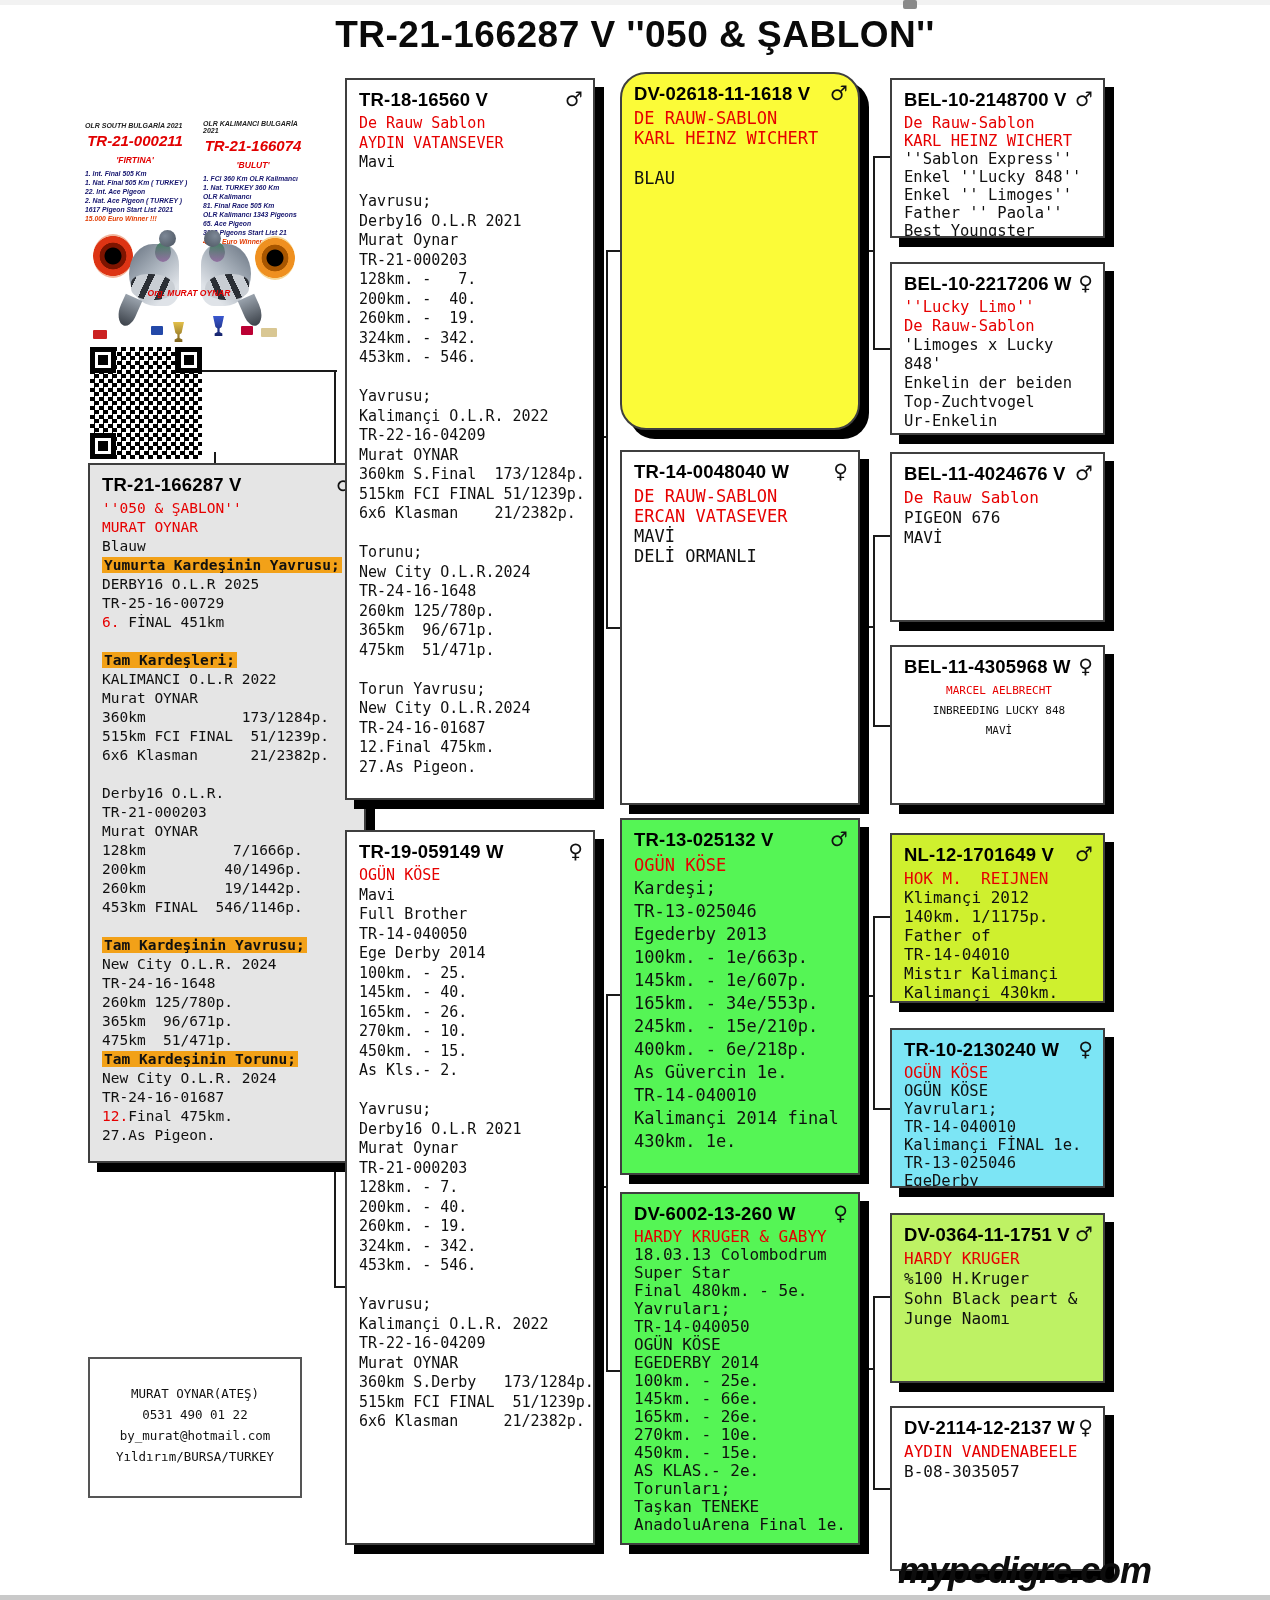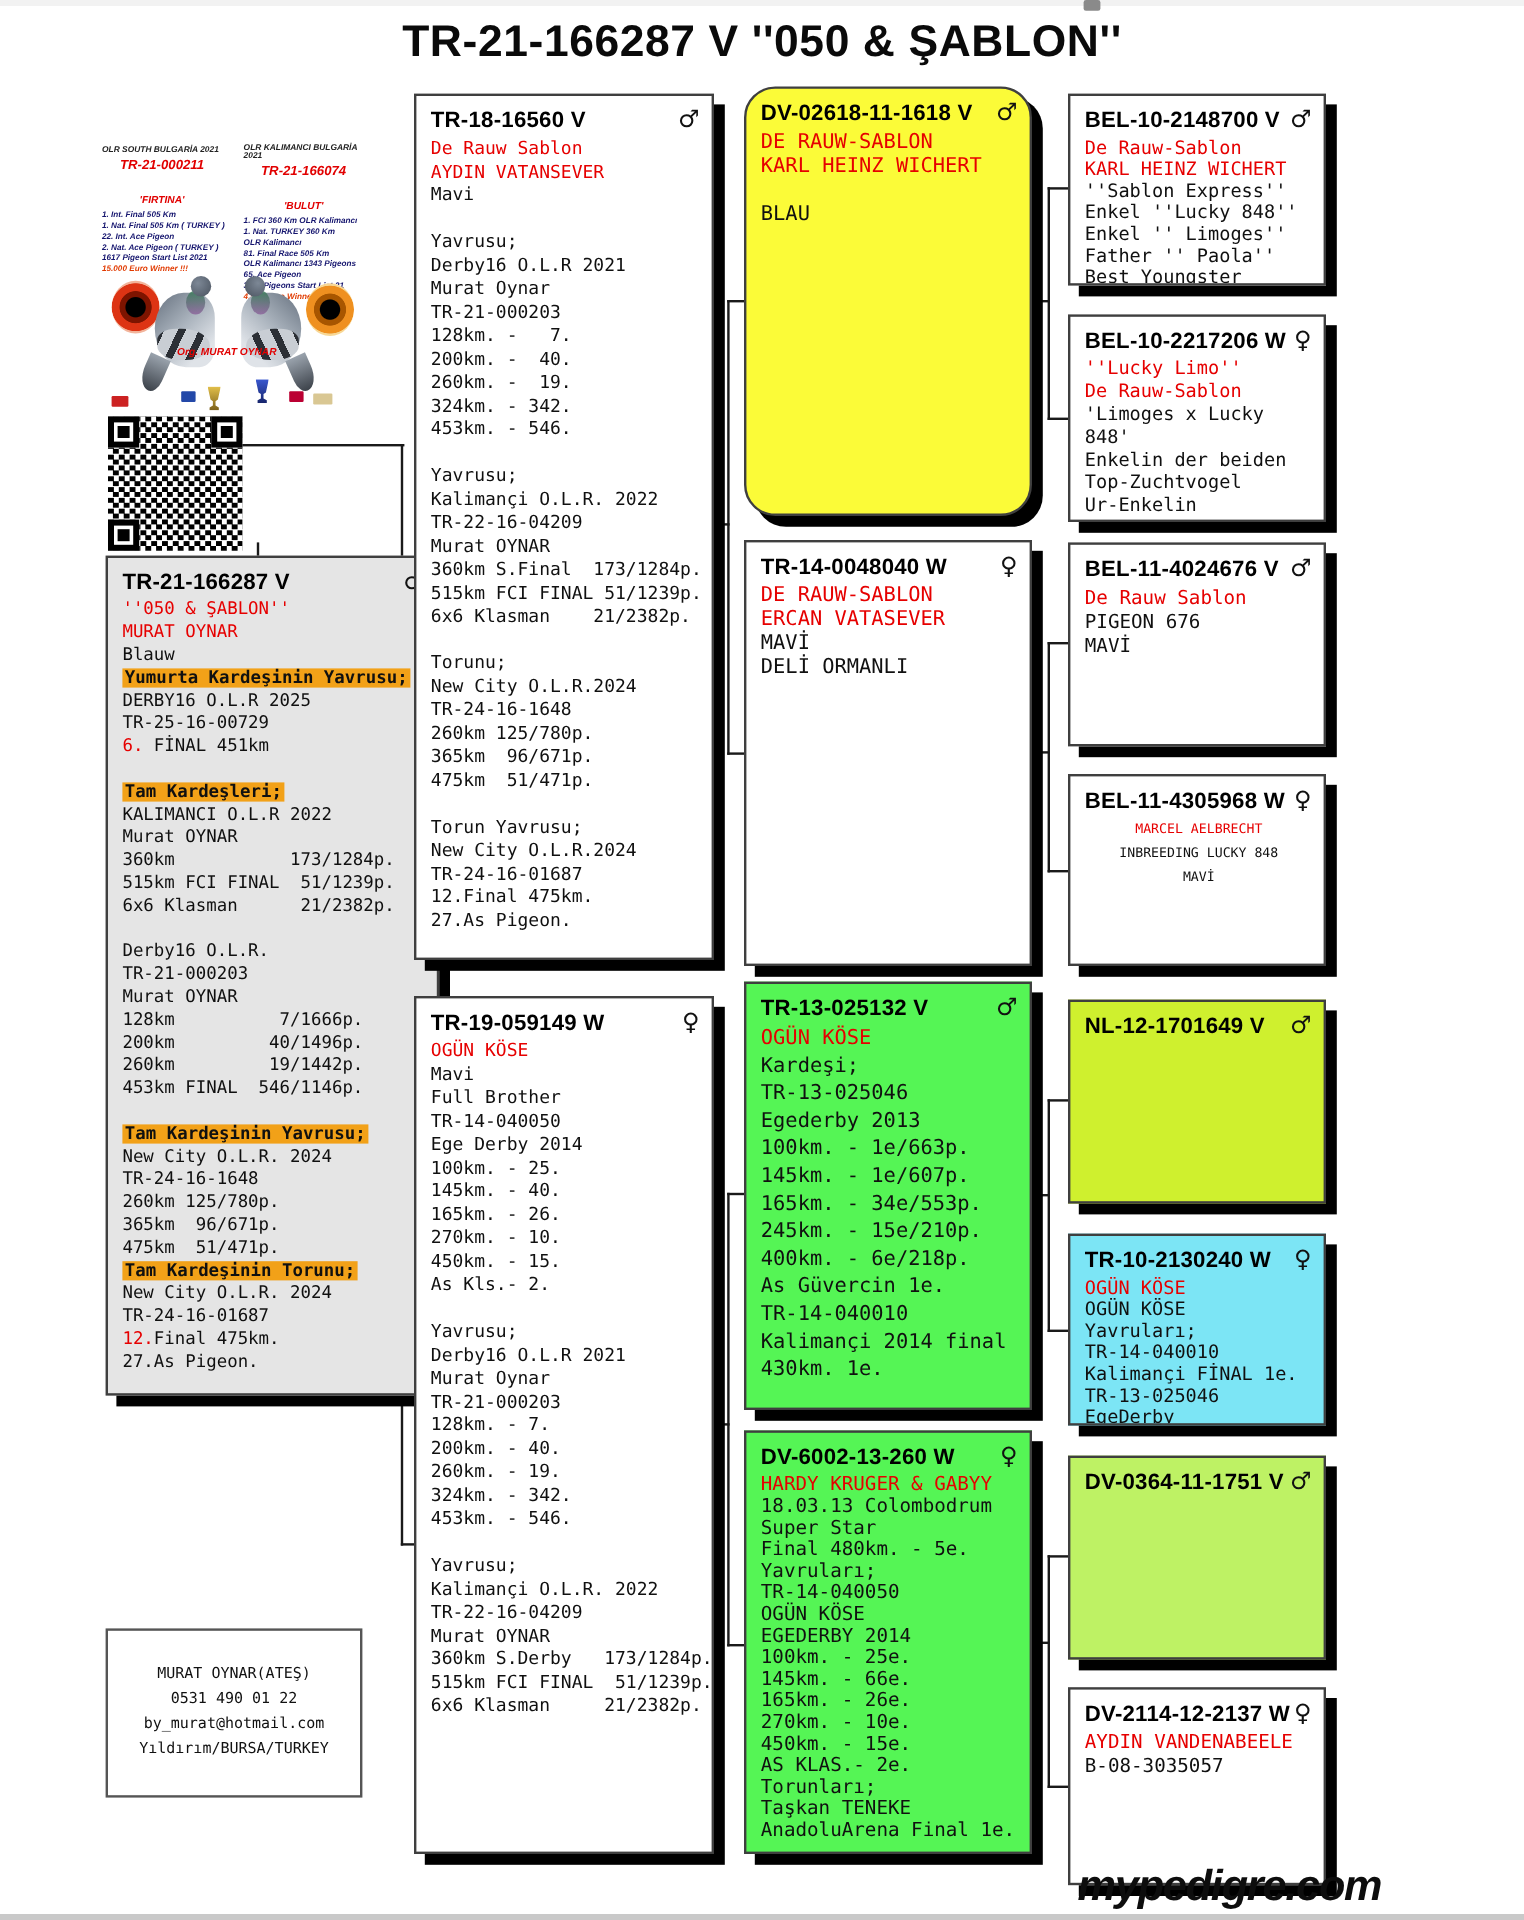--- a/index.html
+++ b/index.html
@@ -21,21 +21,21 @@
   .sex{position:absolute;top:7px;right:10px;font-size:20px;color:#111;
        font-family:"DejaVu Sans",sans-serif;}
   .pb-body{margin-top:3px;}
   .line{white-space:pre;color:#101010;}
   .red{color:#e60000;}
   .hl{background:#F2A118;padding:0 2px;font-weight:bold;}
 
   .card{position:absolute;font-family:"Liberation Sans",sans-serif;font-style:italic;
         font-weight:bold;color:#15156e;}
   .c-hdr{font-size:7px;color:#222;margin-bottom:3px;}
-  .c-ring{font-size:11px;color:#e10000;margin-bottom:17px;text-align:center;}
+  .c-ring{font-size:15px;color:#e10000;margin-bottom:6px;text-align:center;}
   .c-name{font-size:8.5px;color:#e10000;margin-bottom:4px;text-align:center;}
   .c-lines div{font-size:6.8px;line-height:9px;white-space:pre;}
   .c-lines div:last-child{color:#e13a00;}
 
   .collage{position:absolute;left:75px;top:112px;width:228px;height:232px;background:#fff;}
   .eye{position:absolute;width:40px;height:44px;border-radius:50%;}
   .eye-left{left:18px;top:122px;background:radial-gradient(circle,#000 0 27%,#7d1400 30% 44%,#dd3414 46% 66%,#f2b49b 68% 78%,#fff 80%);}
   .eye-right{left:180px;top:124px;background:radial-gradient(circle,#000 0 27%,#a85600 30% 44%,#ef9020 46% 66%,#f7d795 68% 78%,#fff 80%);}
   .pigeon{position:absolute;width:64px;height:92px;}
   .pg-body{position:absolute;left:6px;top:14px;width:50px;height:62px;
@@ -343,31 +343,44 @@
     <div class="pbox" style="left: 890px; top: 452px; width: 215px; height: 170px; background: rgb(255, 255, 255);"><span class="ring">BEL-11-4024676 V</span><span class="sex">♂</span><div class="pb-body" style="font-size: 16px; line-height: 20px;">
         <div class="line"><span class="red">De Rauw Sablon</span></div>
         <div class="line">PIGEON 676</div>
         <div class="line">MAVİ</div>
       </div></div>
     <div class="pbox" style="left: 890px; top: 645px; width: 215px; height: 160px; background: rgb(255, 255, 255);"><span class="ring">BEL-11-4305968 W</span><span class="sex">♀</span><div class="pb-body" style="font-size: 11px; line-height: 20px; text-align: center;">
         <div class="line"><span class="red">MARCEL AELBRECHT</span></div>
         <div class="line">INBREEDING LUCKY 848</div>
         <div class="line">MAVİ</div>
       </div></div>
-    <div class="pbox" style="left: 890px; top: 833px; width: 215px; height: 170px; background: rgb(207, 240, 46);"><span class="ring">NL-12-1701649 V</span><span class="sex">♂</span></div>
+    <div class="pbox" style="left: 890px; top: 833px; width: 215px; height: 170px; background: rgb(207, 240, 46);"><span class="ring">NL-12-1701649 V</span><span class="sex">♂</span><div class="pb-body" style="font-size: 16px; line-height: 19px;">
+        <div class="line"><span class="red">HOK M.  REIJNEN</span></div>
+        <div class="line">Klimançi 2012</div>
+        <div class="line">140km. 1/1175p.</div>
+        <div class="line">Father of</div>
+        <div class="line">TR-14-04010</div>
+        <div class="line">Mistır Kalimançi</div>
+        <div class="line">Kalimançi 430km.</div>
+      </div></div>
     <div class="pbox" style="left: 890px; top: 1028px; width: 215px; height: 160px; background: rgb(124, 229, 245);"><span class="ring">TR-10-2130240 W</span><span class="sex">♀</span><div class="pb-body" style="font-size: 15.5px; line-height: 18px;">
         <div class="line"><span class="red">OGÜN KÖSE</span></div>
         <div class="line">OGÜN KÖSE</div>
         <div class="line">Yavruları;</div>
         <div class="line">TR-14-040010</div>
         <div class="line">Kalimançi FİNAL 1e.</div>
         <div class="line">TR-13-025046</div>
         <div class="line">EgeDerby</div>
       </div></div>
-    <div class="pbox" style="left: 890px; top: 1213px; width: 215px; height: 170px; background: #bef264;"><span class="ring">DV-0364-11-1751 V</span><span class="sex">♂</span></div>
+    <div class="pbox" style="left: 890px; top: 1213px; width: 215px; height: 170px; background: #bef264;"><span class="ring">DV-0364-11-1751 V</span><span class="sex">♂</span><div class="pb-body" style="font-size: 16px; line-height: 20px;">
+        <div class="line"><span class="red">HARDY KRUGER</span></div>
+        <div class="line">%100 H.Kruger</div>
+        <div class="line">Sohn Black peart &amp;</div>
+        <div class="line">Junge Naomı</div>
+      </div></div>
     <div class="pbox" style="left: 890px; top: 1406px; width: 215px; height: 165px; background: rgb(255, 255, 255);"><span class="ring">DV-2114-12-2137 W</span><span class="sex">♀</span><div class="pb-body" style="font-size: 16px; line-height: 20px;">
         <div class="line"><span class="red">AYDIN VANDENABEELE</span></div>
         <div class="line">B-08-3035057</div>
       </div></div>
   </div>
 
 <div class="contact">
   <div>MURAT OYNAR(ATEŞ)</div>
   <div>0531 490 01 22</div>
   <div>by_murat@hotmail.com</div>

